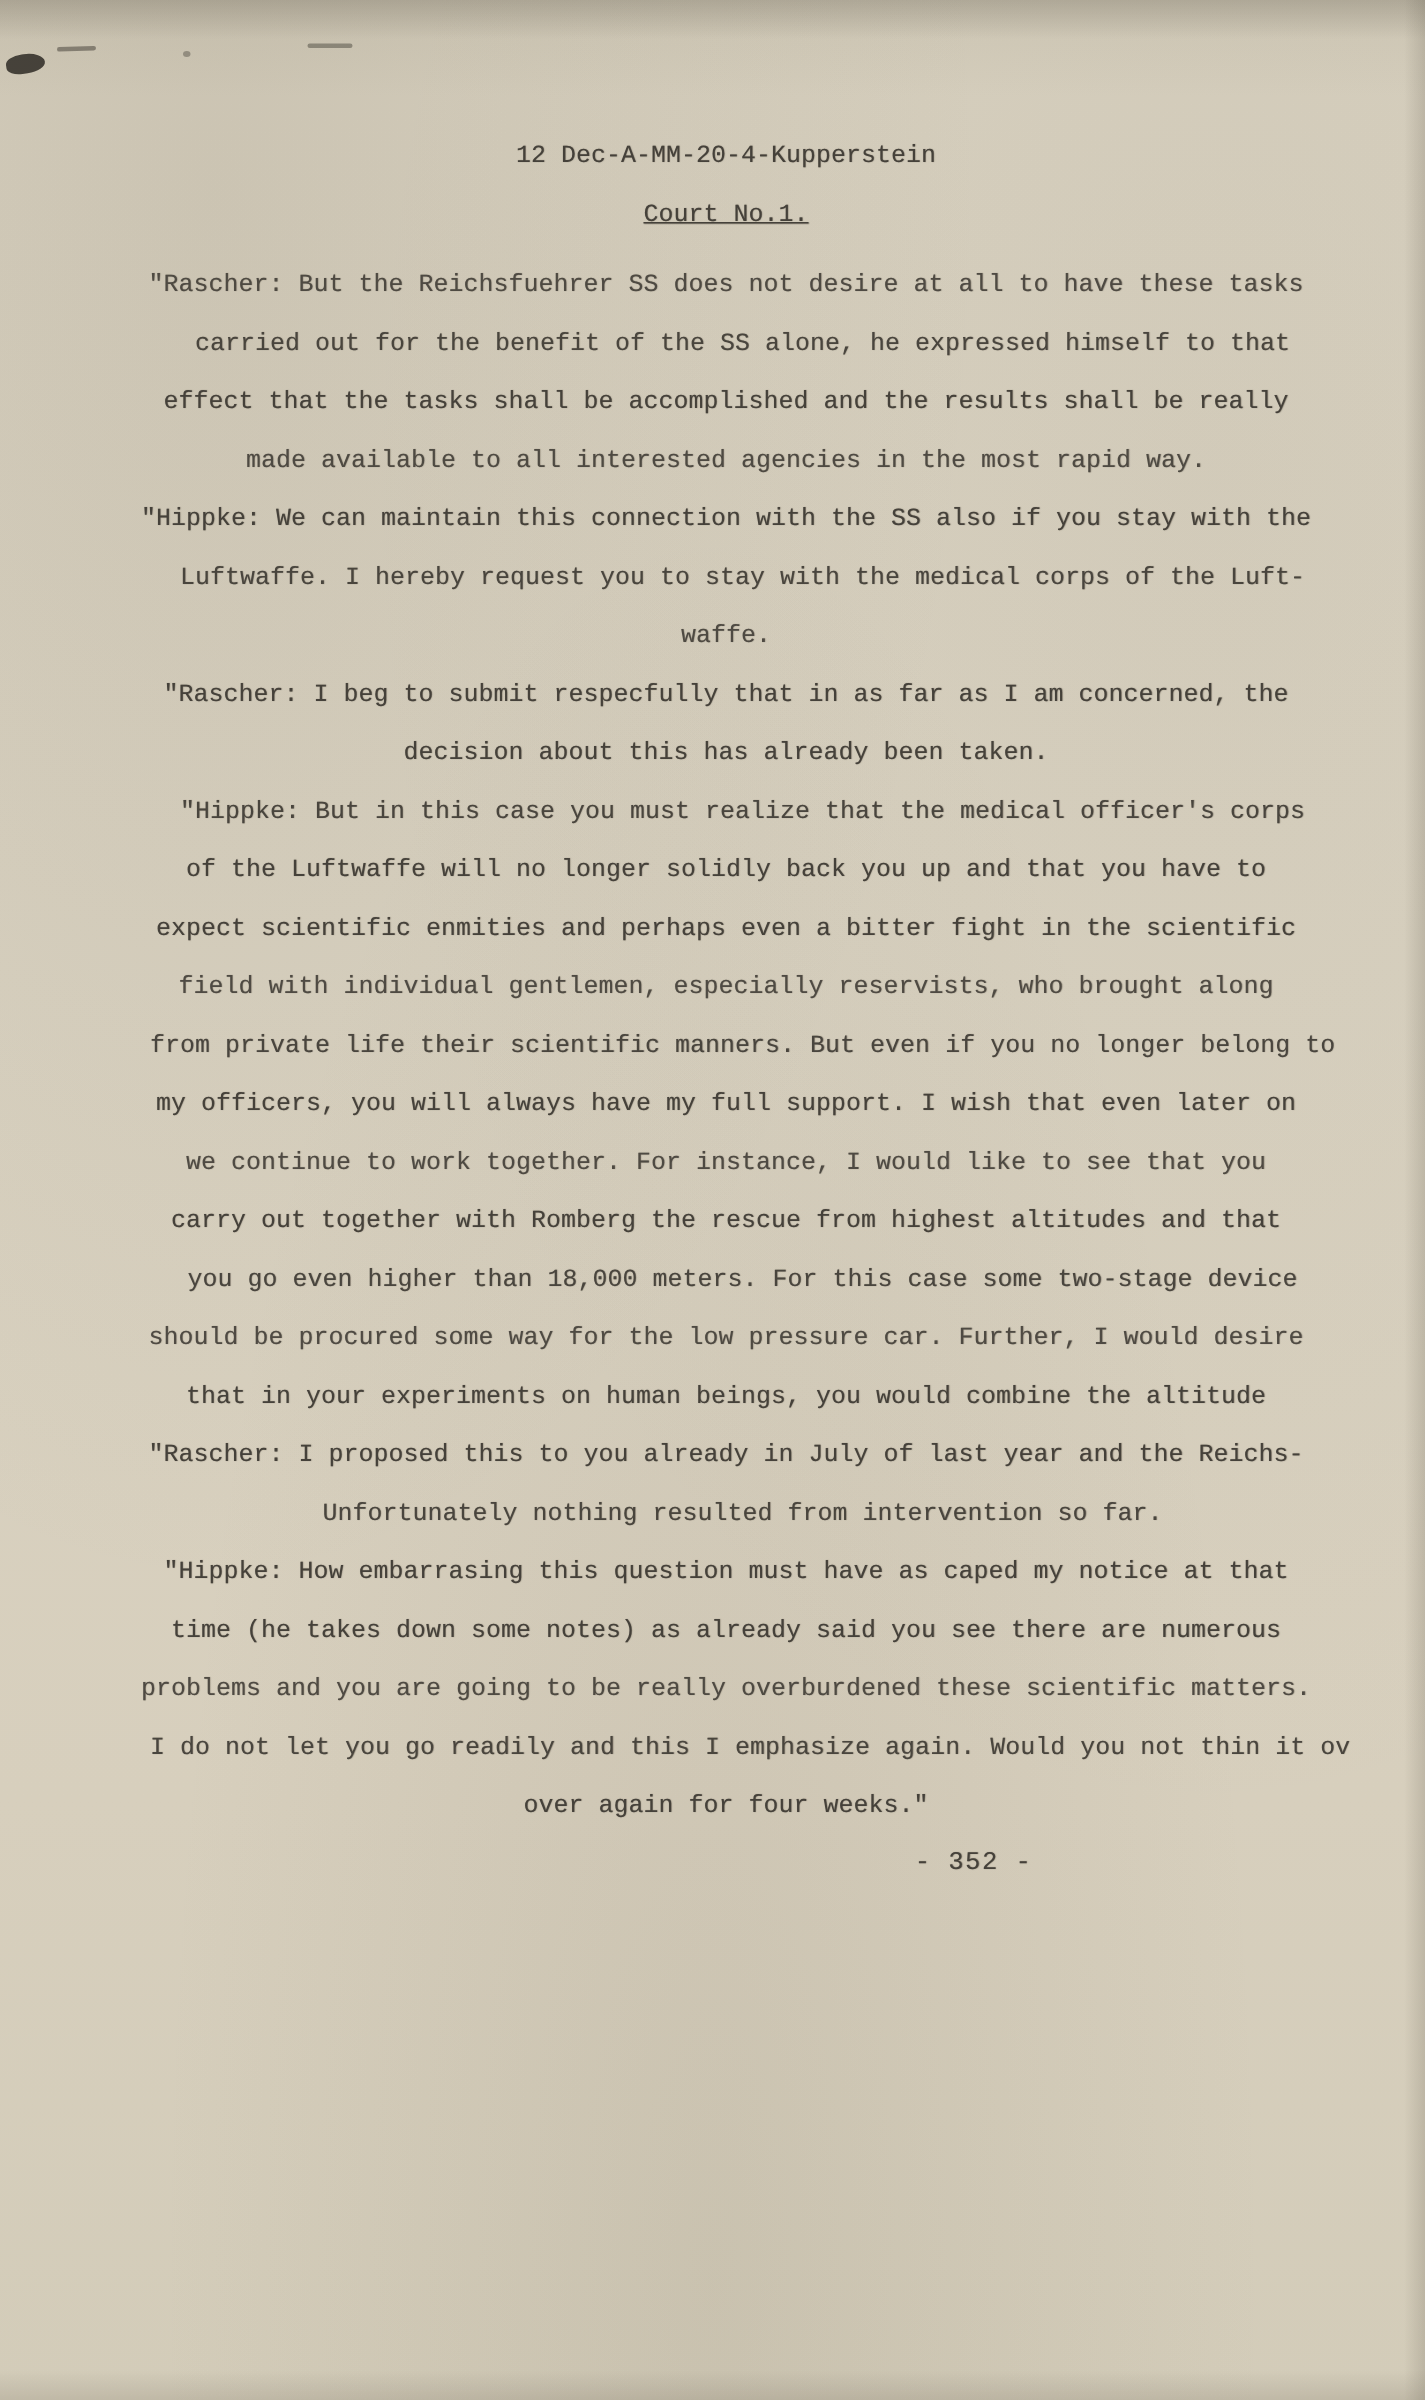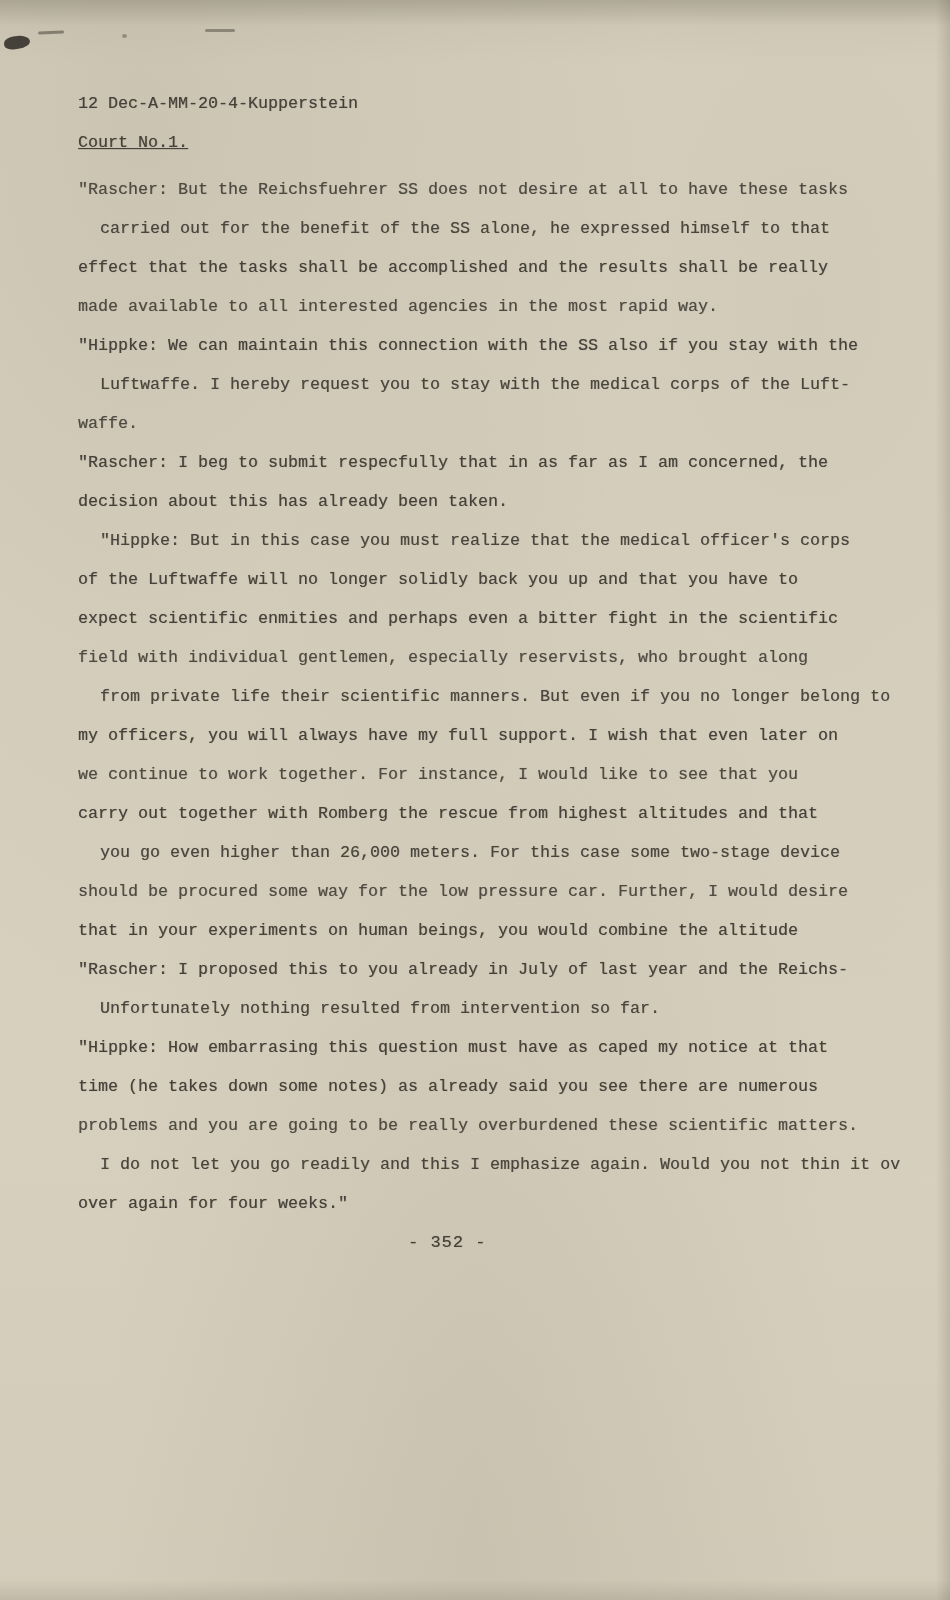--- a/index.html
+++ b/index.html
@@ -10,20 +10,21 @@
   .scan {
     position: relative;
     width: 950px;
     height: 1600px;
     overflow: hidden;
     background:
       radial-gradient(ellipse at 15% 8%, rgba(110,100,80,0.12), transparent 45%),
       radial-gradient(ellipse at 85% 20%, rgba(120,110,90,0.07), transparent 50%),
       radial-gradient(ellipse at 50% 95%, rgba(110,100,82,0.10), transparent 55%),
       linear-gradient(180deg, #cfc8b6 0%, #d8d1c0 4%, #d9d2c1 40%, #d7cfbd 75%, #d3ccb9 100%);
+    text-align: center;
   }
   
   .scan-top-band {
     position: absolute;
     top: 0; left: 0;
     width: 100%; height: 26px;
     background: linear-gradient(180deg, rgba(90,84,72,0.25), rgba(90,84,72,0));
   }
   .mark {
     position: absolute;
@@ -126,21 +127,21 @@
     <div class="line">"Rascher: I beg to submit respecfully that in as far as I am concerned, the</div>
     <div class="line">decision about this has already been taken.</div>
     <div class="line">"Hippke: But in this case you must realize that the medical officer's corps</div>
     <div class="line">of the Luftwaffe will no longer solidly back you up and that you have to</div>
     <div class="line">expect scientific enmities and perhaps even a bitter fight in the scientific</div>
     <div class="line">field with individual gentlemen, especially reservists, who brought along</div>
     <div class="line">from private life their scientific manners. But even if you no longer belong to</div>
     <div class="line">my officers, you will always have my full support. I wish that even later on</div>
     <div class="line">we continue to work together. For instance, I would like to see that you</div>
     <div class="line">carry out together with Romberg the rescue from highest altitudes and that</div>
-    <div class="line">you go even higher than 26,000 meters. For this case some two-stage device</div>
+    <div class="line">you go even higher than 18,000 meters. For this case some two-stage device</div>
     <div class="line">should be procured some way for the low pressure car. Further, I would desire</div>
     <div class="line">that in your experiments on human beings, you would combine the altitude</div>
     <div class="line">"Rascher: I proposed this to you already in July of last year and the Reichs-</div>
     <div class="line">Unfortunately nothing resulted from intervention so far.</div>
     <div class="line">"Hippke: How embarrasing this question must have as caped my notice at that</div>
     <div class="line">time (he takes down some notes) as already said you see there are numerous</div>
     <div class="line">problems and you are going to be really overburdened these scientific matters.</div>
     <div class="line">I do not let you go readily and this I emphasize again. Would you not thin it ov</div>
     <div class="line">over again for four weeks."</div>
 

